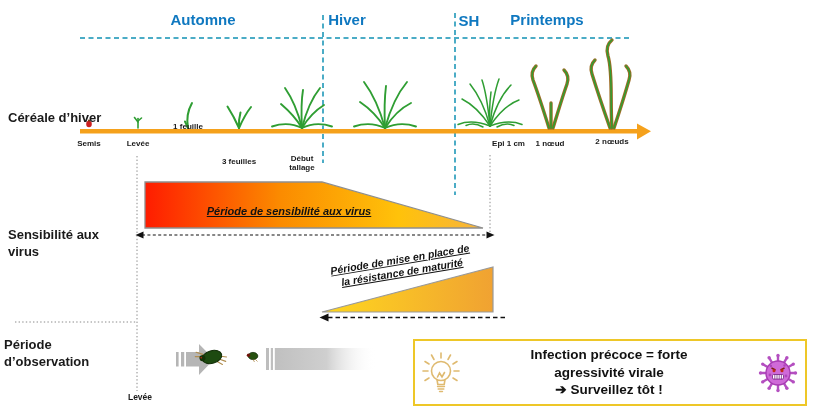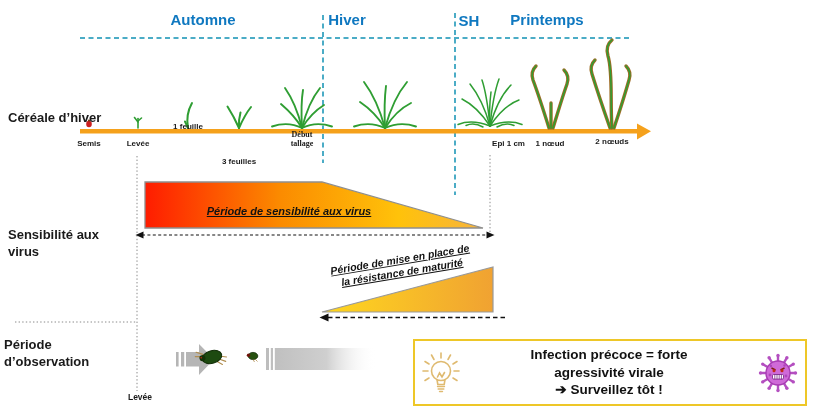--- a/index.html
+++ b/index.html
@@ -195,21 +195,21 @@
   <div class="season-label" style="left:547px;top:11px;">Printemps</div>
 
   <div class="row-label" style="left:8px;top:110px;width:100px;">Céréale d’hiver</div>
   <div class="row-label" style="left:8px;top:227px;width:110px;">Sensibilité aux virus</div>
   <div class="row-label" style="left:4px;top:337px;width:118px;">Période d’observation</div>
 
   <div class="stage-label" style="left:89px;top:139px;">Semis</div>
   <div class="stage-label" style="left:138px;top:139px;">Levée</div>
   <div class="stage-label" style="left:188px;top:122px;">1 feuille</div>
   <div class="stage-label" style="left:239px;top:157px;">3 feuilles</div>
-  <div class="stage-label wrap" style="left:302px;top:130px;font-family:Liberation Serif, serif;">Début tallage</div>
+  <div class="stage-label wrap" style="left:302px;top:154px;">Début tallage</div>
   <div class="stage-label" style="left:490px;top:139px;padding-left:37px;">Epi 1 cm</div>
   <div class="stage-label" style="left:550px;top:139px;">1 nœud</div>
   <div class="stage-label" style="left:612px;top:137px;">2 nœuds</div>
 
   <div class="virus-period-label">Période de sensibilité aux virus</div>
   <div class="maturity-label">
     <div>Période de mise en place de</div>
     <div>la résistance de maturité</div>
   </div>
 

